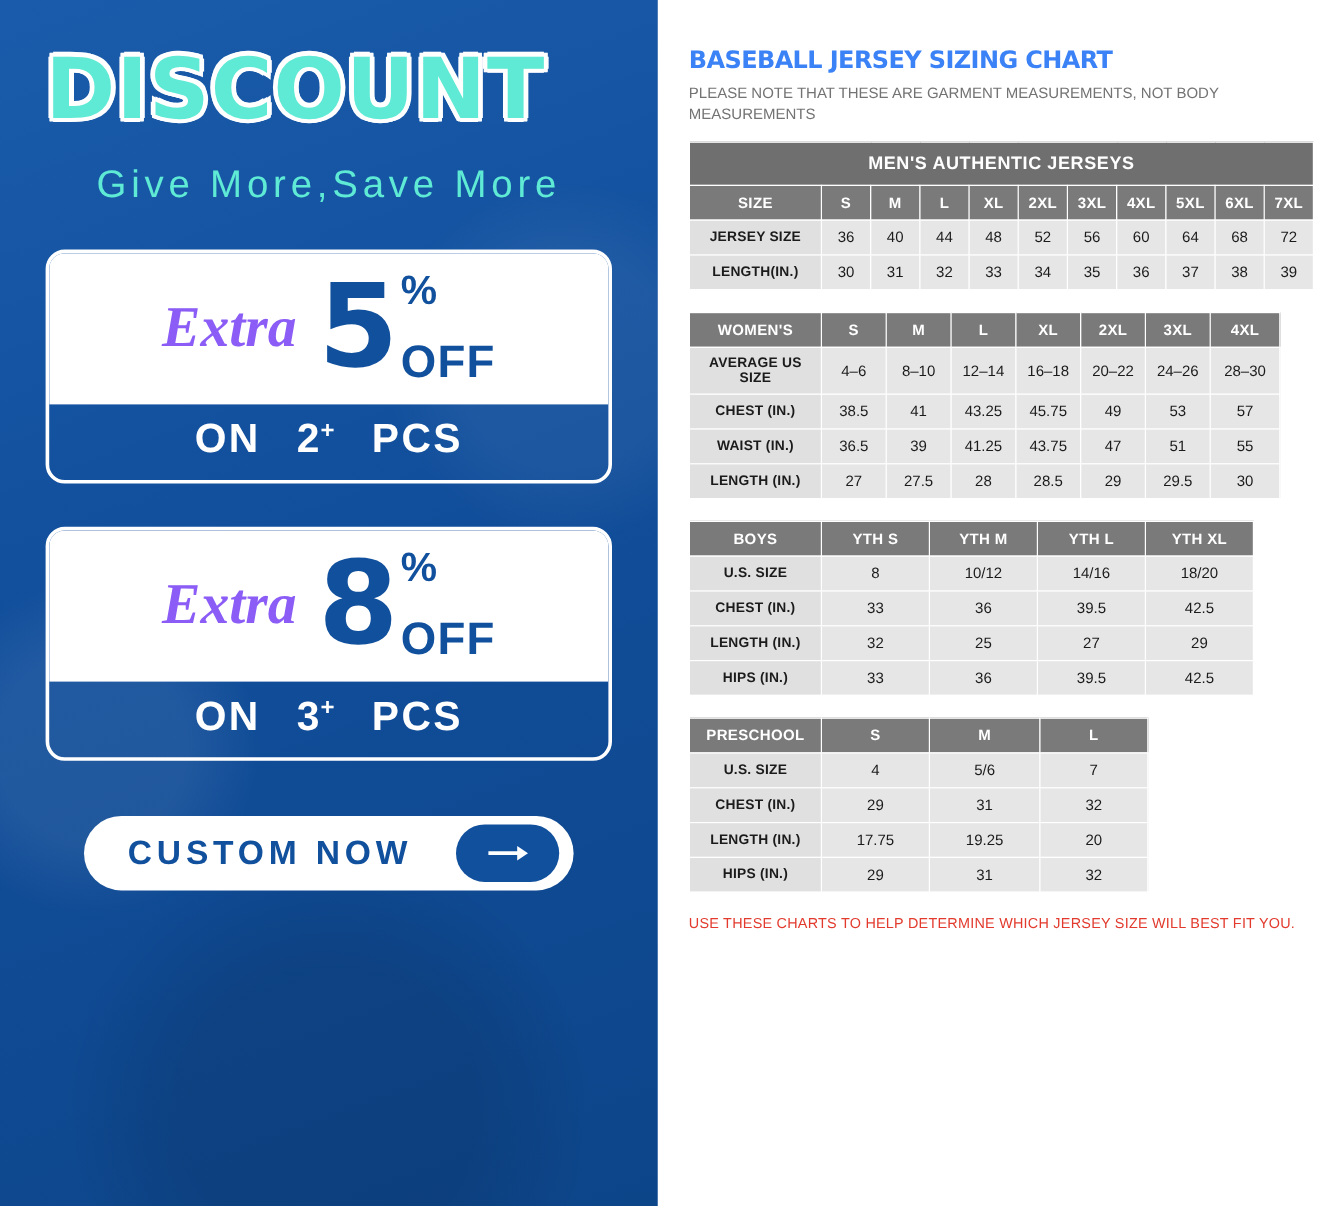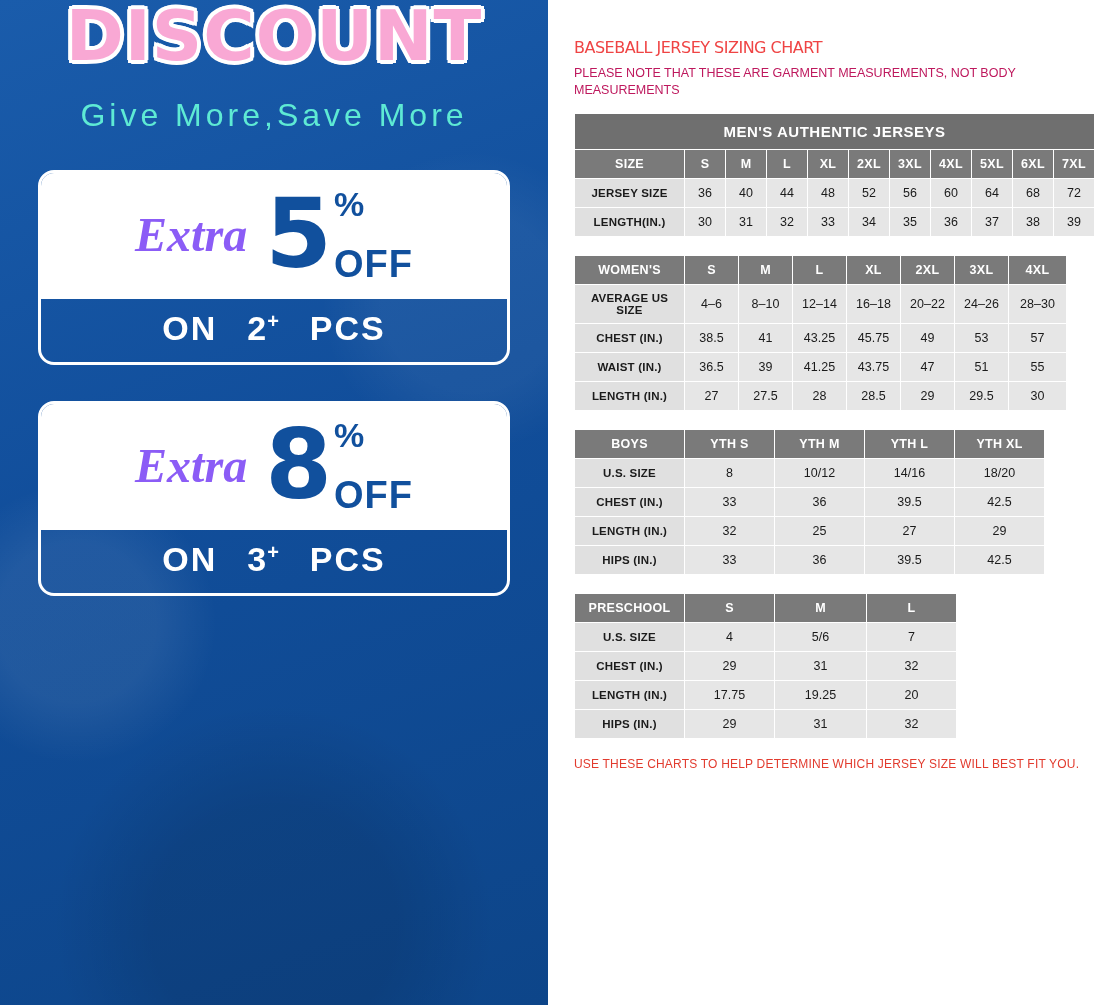--- a/index.html
+++ b/index.html
@@ -38,26 +38,27 @@
       radial-gradient(circle at 50% 92%, rgba(0,0,0,0.10) 0 120px, rgba(0,0,0,0) 220px),
       linear-gradient(160deg, #1a5cab 0%, #114e9b 45%, #0d4589 100%);
   }
   .promo-inner {
     position: relative;
     z-index: 2;
     padding: 0 38px;
   }
 
   .discount-title {
-    text-align: center;
+    margin-top: 38px;
+    text-align: left;
     font-family: "DejaVu Sans", sans-serif;
     font-weight: bold;
     font-size: 70px;
     letter-spacing: 1px;
-    color: #f9a8d4;
+    color: #5eead4;
     -webkit-text-stroke: 6px #ffffff;
     paint-order: stroke fill;
     text-shadow:
       -3px -3px 0 #fff, 3px -3px 0 #fff, -3px 3px 0 #fff, 3px 3px 0 #fff,
       0 -4px 0 #fff, 0 4px 0 #fff, -4px 0 0 #fff, 4px 0 0 #fff;
     line-height: 1.05;
   }
   .sub-title {
     margin-top: 23px;
     text-align: center;
@@ -174,28 +175,28 @@
 
   
   .chart-panel {
     flex: 1;
     padding: 38px 22px 0 26px;
     box-sizing: border-box;
     background: #ffffff;
   }
   .chart-title {
     font-family: "DejaVu Sans", sans-serif;
-    font-weight: normal;
-    font-size: 16px;
-    color: #ef4444;
+    font-weight: bold;
+    font-size: 20px;
+    color: #3b82f6;
     letter-spacing: -0.5px;
     margin: 0 0 8px 0;
   }
   .chart-note {
-    color: #be185d;
+    color: #737373;
     font-size: 12.5px;
     line-height: 1.35;
     margin: 0 0 14px 0;
     max-width: 500px;
   }
   table.sz {
     border-collapse: collapse;
     margin-bottom: 18px;
     table-layout: fixed;
   }
@@ -273,20 +274,29 @@
             <span class="offer-off">OFF</span>
           </span>
         </div>
         <div class="offer-bottom">
           <span class="offer-on">ON</span>
           <span class="offer-qty"><span>3</span><sup>+</sup></span>
           <span class="offer-pcs">PCS</span>
         </div>
       </div>
 
+      <div class="custom-btn">
+        <span class="custom-btn-label">CUSTOM NOW</span>
+        <span class="custom-btn-arrow">
+          <svg width="40" height="20" viewBox="0 0 40 20" aria-hidden="true">
+            <line x1="4" y1="10" x2="30" y2="10" stroke="#ffffff" stroke-width="3.2"></line>
+            <polygon points="28,4 37,10 28,16" fill="#ffffff"></polygon>
+          </svg>
+        </span>
+      </div>
     </div>
   </div>
 
   <div class="chart-panel">
     <h1 class="chart-title">BASEBALL JERSEY SIZING CHART</h1>
     <p class="chart-note">PLEASE NOTE THAT THESE ARE GARMENT MEASUREMENTS, NOT BODY MEASUREMENTS</p>
 
     <table class="sz" style="width:520px">
       <colgroup>
         <col style="width:110px">

